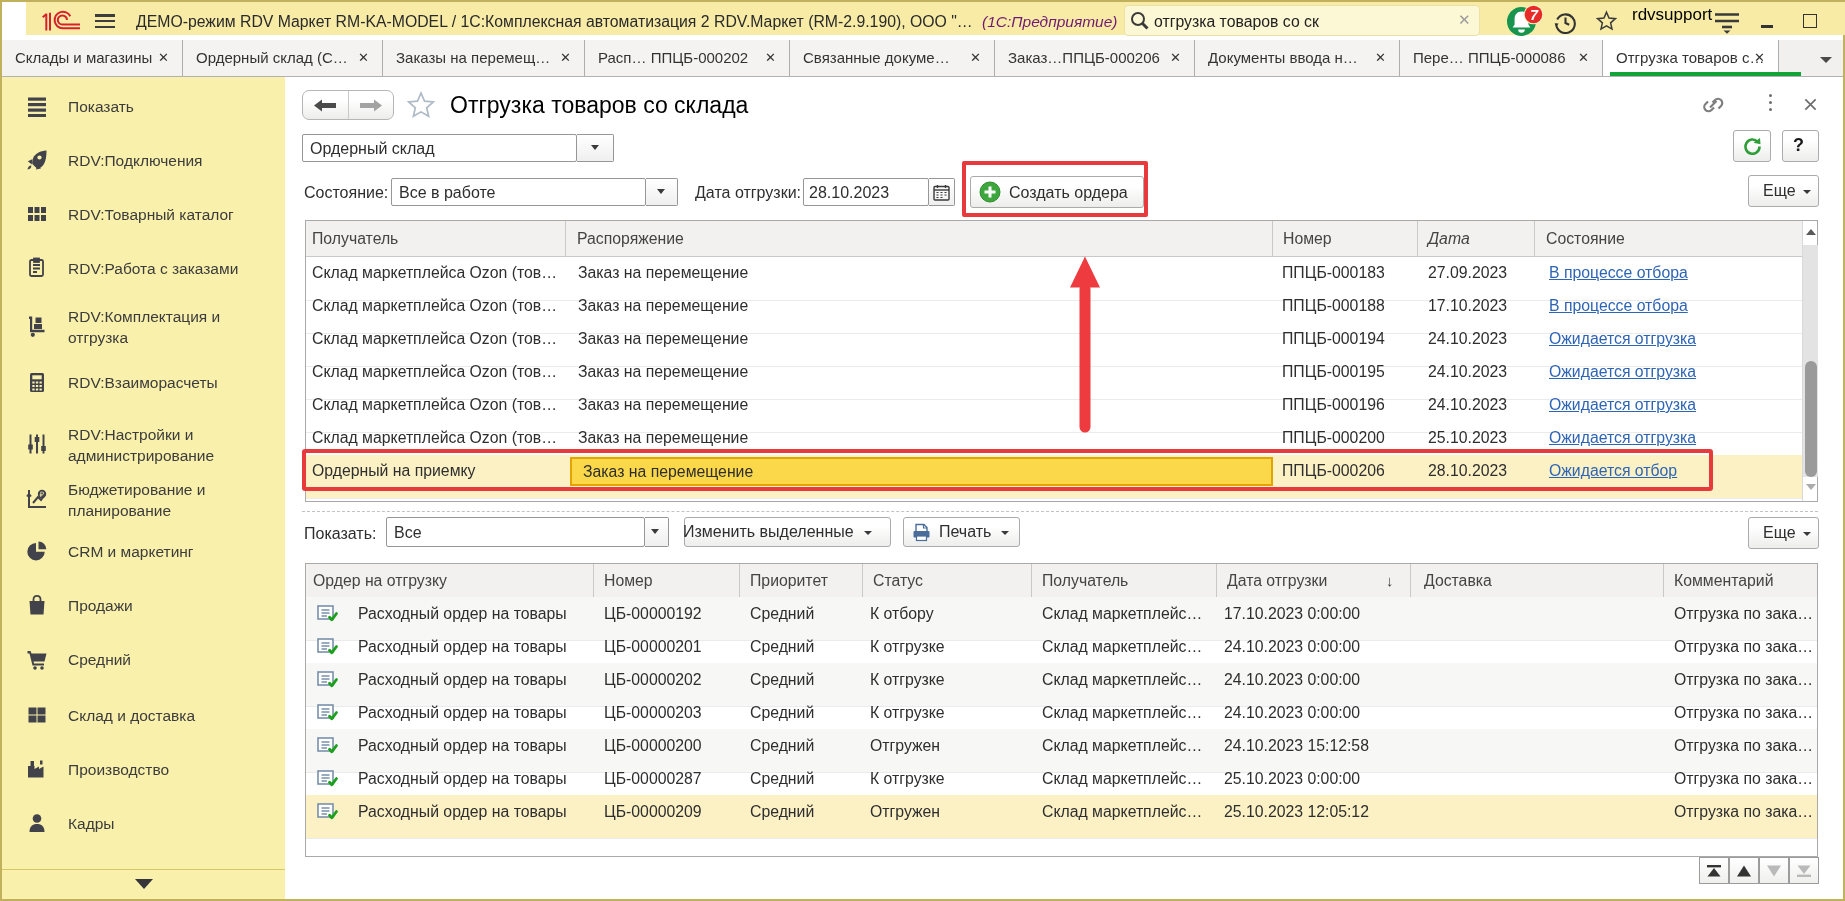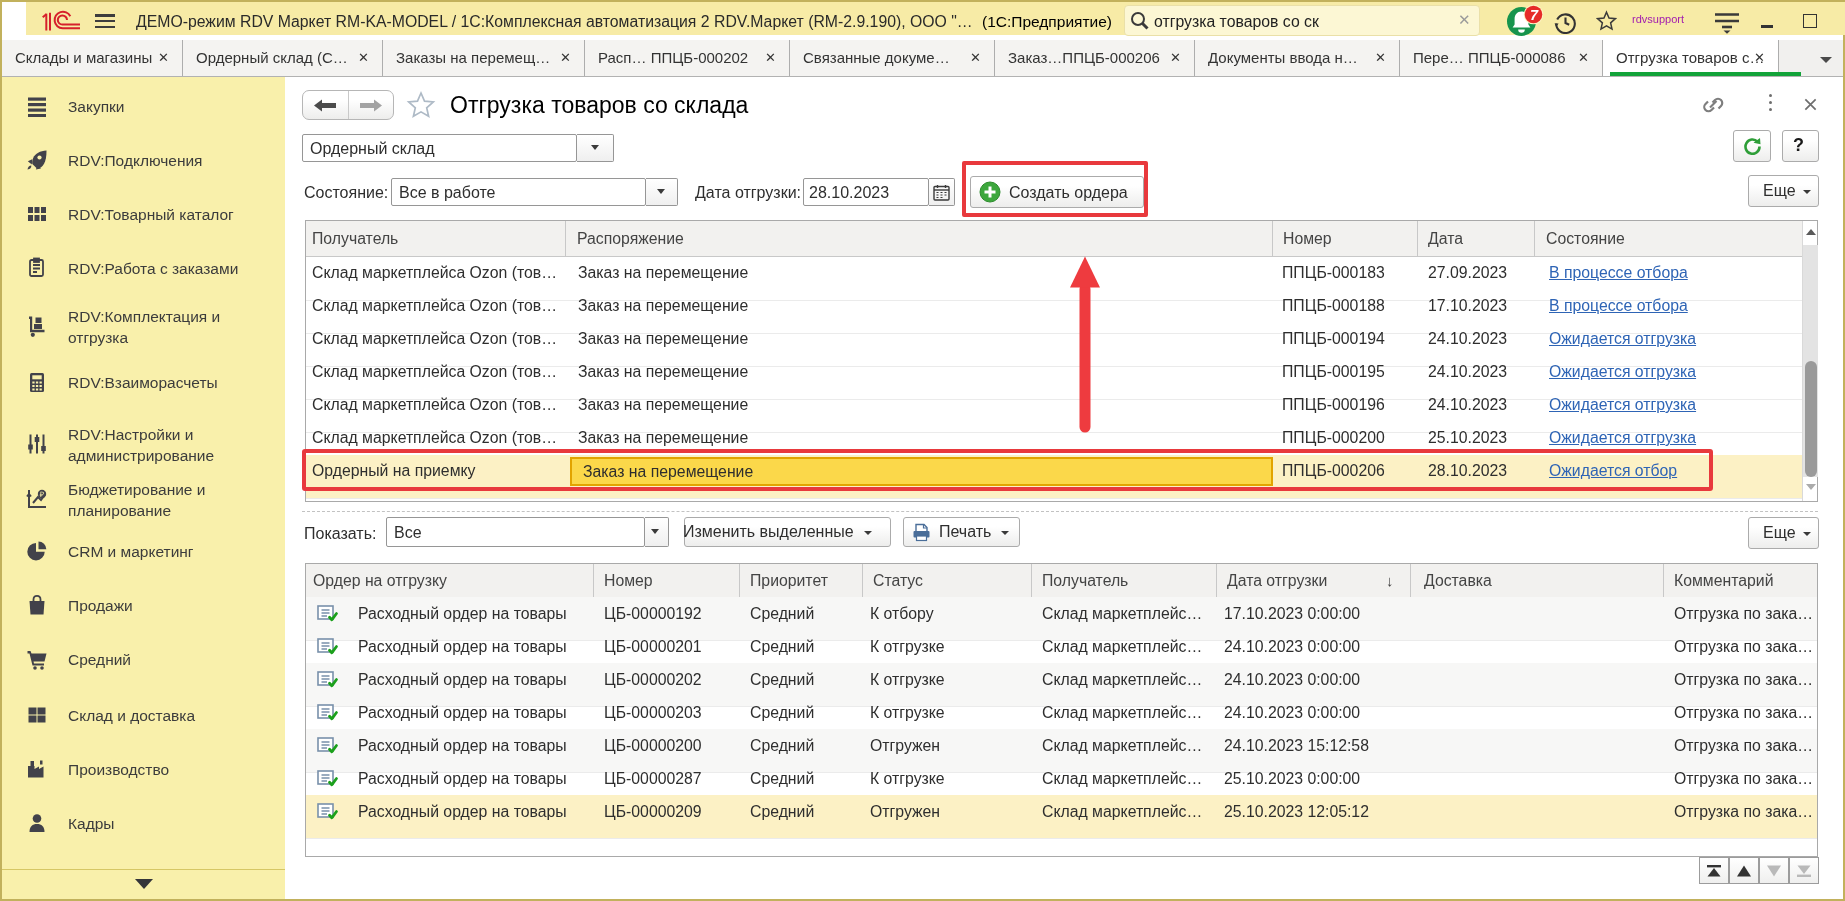--- a/index.html
+++ b/index.html
@@ -47,21 +47,21 @@
       <path d="M28.3 7.2 A 8.3 8.3 0 1 0 20.6 19.3 L 38 19.3"></path>
       <path d="M25 11 A 4.6 4.6 0 1 0 20.6 15.6 L 38 15.6"></path>
     </g>
   </svg>
   <div class="abs" style="left:69px;top:12px;width:20px;height:15px;">
     <div style="height:2.5px;background:#3D3D3D;margin-bottom:3.4px"></div>
     <div style="height:2.5px;background:#3D3D3D;margin-bottom:3.4px"></div>
     <div style="height:2.5px;background:#3D3D3D;"></div>
   </div>
   <div class="abs" style="left:110px;top:11px;font-size:15.8px;color:#2A2A2A;white-space:nowrap;">ДЕМО-режим RDV Маркет RM-KA-MODEL / 1С:Комплексная автоматизация 2 RDV.Маркет (RM-2.9.190), ООО "…</div>
-  <div class="abs" style="left:956px;top:11px;font-size:15.5px;color:#000000;white-space:nowrap;">(1С:Предприятие)</div>
+  <div class="abs" style="left:956px;top:11px;font-size:15.5px;color:#701a75;white-space:nowrap;font-style:italic;">(1С:Предприятие)</div>
   <div class="abs" style="left:1098px;top:3px;width:356px;height:31px;background:#FCF7D4;border:1px solid #EAE0A8;border-radius:4px;box-sizing:border-box;"></div>
   <svg class="abs" style="left:1103px;top:8px" width="22" height="22" viewBox="0 0 22 22">
     <circle cx="9" cy="9" r="6" fill="none" stroke="#3A3A3A" stroke-width="2"></circle>
     <path d="M13.5 13.5 L18.5 18.5" stroke="#3A3A3A" stroke-width="3"></path>
   </svg>
   <div class="abs" style="left:1128px;top:11px;font-size:15.8px;color:#222;">отгрузка товаров со ск</div>
   <div class="abs" style="left:1432px;top:9px;font-size:15px;color:#9B9B9B;">✕</div>
   <svg class="abs" style="left:1479px;top:3px" width="44" height="34" viewBox="0 0 44 34">
     <circle cx="16.5" cy="16.5" r="14.5" fill="#17944D"></circle>
     <path d="M16.5 6.5 C12.2 6.5 9.6 9.8 9.6 14 L9.6 19.5 L7.6 22.5 L25.4 22.5 L23.4 19.5 L23.4 14 C23.4 9.8 20.8 6.5 16.5 6.5 Z" fill="#fff"></path>
@@ -71,21 +71,21 @@
     <text x="29" y="14.6" font-size="14.5" font-weight="bold" font-style="italic" fill="#fff" text-anchor="middle" font-family="Liberation Sans">7</text>
   </svg>
   <svg class="abs" style="left:1528px;top:9px" width="23" height="23" viewBox="0 0 23 23">
     <path d="M3.2 8.5 A 9.3 9.3 0 1 1 2.2 12.5" fill="none" stroke="#333" stroke-width="2.1"></path>
     <path d="M11.5 6.5 L11.5 12 L15.2 13.8" fill="none" stroke="#333" stroke-width="2.1"></path>
     <path d="M0.5 12.5 L4.6 12.5 L2.4 15.8 Z" fill="#333" stroke="none"></path>
   </svg>
   <svg class="abs" style="left:1570px;top:8px" width="21" height="21" viewBox="0 0 24 24">
     <path d="M12 2.5 L14.9 9.2 L22.2 9.9 L16.7 14.7 L18.3 21.8 L12 18.1 L5.7 21.8 L7.3 14.7 L1.8 9.9 L9.1 9.2 Z" fill="none" stroke="#3A3A3A" stroke-width="1.7"></path>
   </svg>
-  <div class="abs" style="left:1606px;top:11px;font-size:11px;color:#a21caf;">rdvsupport</div>
+  <div class="abs" style="left:1606px;top:3px;font-size:17px;color:#000000;">rdvsupport</div>
   <svg class="abs" style="left:1688px;top:10px" width="26" height="22" viewBox="0 0 26 22">
     <path d="M1 2.5 L25 2.5 M1 9 L25 9" stroke="#3A3A3A" stroke-width="2.6"></path>
     <path d="M8 15 L18 15" stroke="#3A3A3A" stroke-width="2.6"></path>
     <path d="M9.5 18.5 L16.5 18.5 L13 21.8 Z" fill="#3A3A3A"></path>
   </svg>
   <div class="abs" style="left:1735px;top:23px;width:12px;height:2.5px;background:#333;"></div>
   <div class="abs" style="left:1777px;top:12px;width:12px;height:12px;border:1.8px solid #333;"></div>
   <svg class="abs" style="left:1818px;top:12px" width="14" height="14" viewBox="0 0 16 16">
     <path d="M2 2 L14 14 M14 2 L2 14" stroke="#333" stroke-width="2.2"></path>
   </svg>
@@ -132,21 +132,21 @@
 </div>
 <div id="sidebar">
   <svg class="sbicon" style="top:18px" viewBox="0 0 22 22">
         <g fill="#42424A">
           <rect x="2" y="2.5" width="18" height="3.2"></rect>
           <rect x="2" y="8" width="18" height="3.2"></rect>
           <rect x="2" y="13.5" width="18" height="3.2"></rect>
           <rect x="2" y="19" width="18" height="3.2"></rect>
         </g>
       </svg>
-  <div class="sbitem" style="top:19px">Закупки</div>
+  <div class="sbitem" style="top:19px">Показать</div>
   <svg class="sbicon" style="top:72px" viewBox="0 0 22 22">
         <g fill="#42424A">
           <path d="M20.5 1.5 C14 1.8 9.3 4.4 7.2 9 C6.3 11 6 13.2 6.3 14.9 L11.2 19.8 C17 18.9 20.6 13.5 20.5 1.5 Z"></path>
           <circle cx="13.5" cy="8.5" r="2.1" fill="#F9F0AB"></circle>
           <path d="M6.2 10.2 L1.8 12.2 L5.8 15.4 Z"></path>
           <path d="M11.8 16.2 L9.8 20.6 L15 19.4 Z"></path>
           <path d="M1.5 20.5 C2 17.8 3.3 16.6 5.3 16.4 C5.5 18.6 4.3 20 1.5 20.5 Z"></path>
         </g>
       </svg>
   <div class="sbitem" style="top:73px">RDV:Подключения</div>
@@ -337,21 +337,21 @@
 
   <div class="abs" style="left:20px;top:143px;width:1513px;height:282px;border:1px solid #A9A9A9;box-sizing:border-box;">
     <div class="abs" style="left:0;top:0;width:1496px;height:34.5px;background:#F2F1EF;border-bottom:1px solid #C8C8C8;"></div>
     <div class="abs" style="left:259px;top:0;width:1px;height:34.5px;background:#C8C8C8;"></div>
     <div class="abs" style="left:966px;top:0;width:1px;height:34.5px;background:#C8C8C8;"></div>
     <div class="abs" style="left:1111px;top:0;width:1px;height:34.5px;background:#C8C8C8;"></div>
     <div class="abs" style="left:1228px;top:0;width:1px;height:34.5px;background:#C8C8C8;"></div>
     <div class="lbl" style="left:6px;top:9px;color:#444;">Получатель</div>
     <div class="lbl" style="left:271px;top:9px;color:#444;">Распоряжение</div>
     <div class="lbl" style="left:977px;top:9px;color:#444;">Номер</div>
-    <div class="lbl" style="left:1122px;top:9px;color:#444;">Дата</div>
+    <div class="lbl" style="left:1122px;top:9px;color:#444;font-style:italic;">Дата</div>
     <div class="lbl" style="left:1240px;top:9px;color:#444;">Состояние</div>
     <div id="t1rows">
       <div class="r1" style="top:35.5px">
             <span style="left:6px">Склад маркетплейса Ozon (тов…</span>
             <span style="left:272px">Заказ на перемещение</span>
             <span style="left:976px">ППЦБ-000183</span>
             <span style="left:1122px">27.09.2023</span>
             <span class="link" style="left:1243px">В процессе отбора</span>
           </div>
       <div class="r1" style="top:68.5px">

